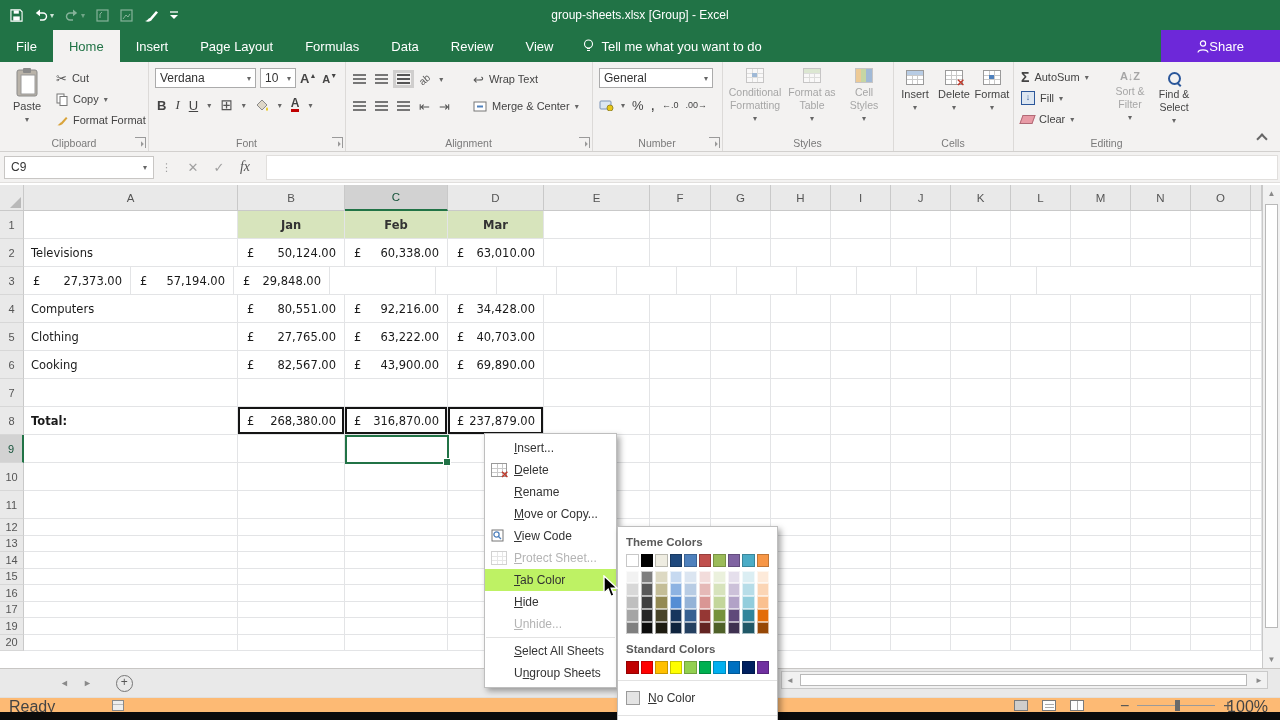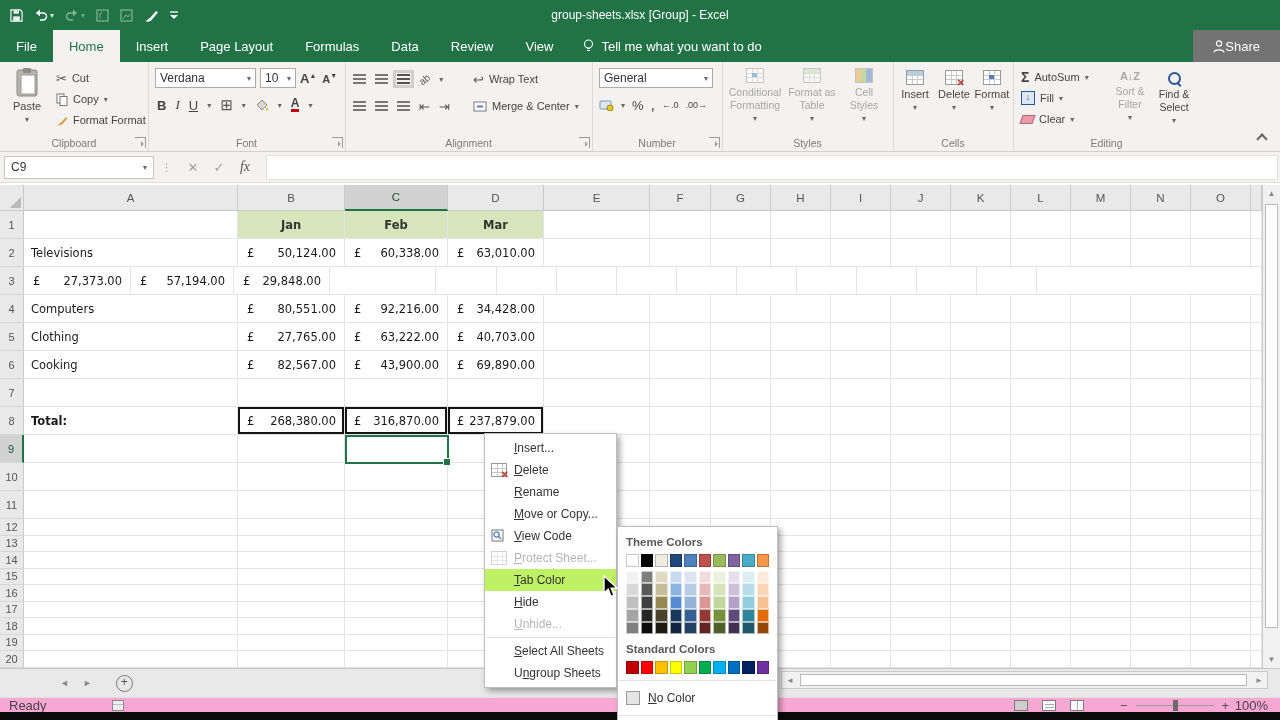--- a/index.html
+++ b/index.html
@@ -13,21 +13,21 @@
   .dim{opacity:.45;}
   .tb-title{position:absolute;left:0;right:0;top:0;height:30px;line-height:30px;text-align:center;font-size:12px;color:#fff;}
   .tb-right{position:absolute;right:0;top:0;height:30px;display:flex;align-items:center;}
   .signin{font-size:12px;margin-right:22px;}
   .winbtn{width:34px;height:30px;display:flex;align-items:center;justify-content:center;}
   
   .tabrow{position:absolute;left:0;top:30px;width:100%;height:32px;background:#217346;display:flex;align-items:stretch;color:#fff;font-size:13px;}
   .rtab{display:flex;align-items:center;padding:0 16px;cursor:default;}
   .rtab.active{background:#f3f2f1;color:#217346;}
   .tellme{display:flex;align-items:center;gap:7px;padding:0 14px;}
-  .share{position:absolute;right:0;top:0;bottom:0;display:flex;align-items:center;gap:0;padding:0 20px;background:#737373;}
+  .share{position:absolute;right:0;top:0;bottom:0;display:flex;align-items:center;gap:0;padding:0 36px;background:#6d28d9;}
   
   .ribbon{position:absolute;left:0;top:62px;width:100%;height:90px;background:#f3f2f1;border-bottom:1px solid #d2d0ce;box-sizing:border-box;font-size:11px;color:#444;}
   .rgroup{position:absolute;top:0;bottom:0;border-right:1px solid #dcdad8;}
   .rglabel{position:absolute;bottom:2px;left:0;right:0;text-align:center;font-size:10.5px;color:#7a7a7a;}
   .dlaunch{position:absolute;right:2px;bottom:3px;width:10px;height:10px;border-left:1px solid #9a9a9a;border-bottom:1px solid #9a9a9a;transform:rotate(180deg);}
   .dlaunch:after{content:"";position:absolute;left:2px;top:2px;border-left:4px solid #9a9a9a;border-top:4px solid transparent;transform:rotate(45deg);}
   .bigbtn{position:absolute;display:flex;flex-direction:column;align-items:center;gap:3px;text-align:center;}
   .bb-lbl{font-size:11px;color:#444;line-height:1.1;}
   .bb-lbl2{font-size:10.5px;line-height:1.2;color:#444;}
   .gray .bb-lbl2,.gray{color:#a6a6a6 !important;}
@@ -90,21 +90,21 @@
   .hscroll{position:absolute;left:781px;top:671px;width:487px;height:18px;background:#f1f1f1;border:1px solid #c9c9c9;box-sizing:border-box;display:flex;align-items:center;}
   .hs-a{width:16px;text-align:center;font-size:8px;color:#8a8a8a;}
   .hs-thumb{position:absolute;left:18px;right:20px;top:2px;bottom:2px;background:#fff;border:1px solid #b9b9b9;}
   
   .tabbar{position:absolute;left:0;top:668px;width:100%;height:29px;background:#e9e9e9;border-top:1px solid #c8c6c4;box-sizing:border-box;display:flex;align-items:stretch;font-size:12px;color:#444;}
   .tnav{display:flex;align-items:center;gap:14px;padding:0 14px 0 60px;color:#8a8a8a;font-size:9px;}
   .stab{display:flex;align-items:center;padding:0 15px;border-right:1px solid #bfbfbf;white-space:nowrap;}
   .stab.sel{background:#fff;font-weight:bold;color:#1f1f1f;border-bottom:3px solid #217346;border-right:1px solid #b0b0b0;}
   .newsheet{align-self:center;margin-left:10px;width:15px;height:15px;border:1px solid #767676;border-radius:50%;color:#555;font-size:12px;line-height:13px;text-align:center;}
   
-  .statusbar{position:absolute;left:0;top:697px;width:100%;height:15px;background:#f9a8d4;border-top:1px solid #e1dfdd;box-sizing:border-box;font-size:13px;color:#444;}
+  .statusbar{position:absolute;left:0;top:697px;width:100%;height:15px;background:#fdba74;border-top:1px solid #e1dfdd;box-sizing:border-box;font-size:16px;color:#444;}
   .st-ready{position:absolute;left:9px;top:0px;}
   .st-macro{position:absolute;left:112px;top:2px;width:10px;height:9px;border:1px solid #8a8a8a;background:linear-gradient(#bbb,#bbb) 0 3px/100% 1px no-repeat,#eee;}
   .viewicons{position:absolute;left:1014px;top:0;display:flex;gap:14px;align-items:center;height:15px;}
   .vi{width:14px;height:11px;border:1px solid #7a7a7a;background:#fdfdfd;box-sizing:border-box;}
   .vi.sel{background:#cfcdcb;}
   .vi.pl{background:linear-gradient(#aaa,#aaa) 2px 3px/9px 1px no-repeat,linear-gradient(#aaa,#aaa) 2px 6px/9px 1px no-repeat,#fdfdfd;}
   .vi.pb{background:linear-gradient(#aaa,#aaa) 6px 0/1px 100% no-repeat,#fdfdfd;}
   .zoomer{position:absolute;left:1120px;top:0;display:flex;align-items:center;gap:8px;height:15px;color:#555;}
   .ztrack{position:relative;width:78px;height:1px;background:#9a9a9a;}
   .ztrack .notch{position:absolute;left:50%;top:-3px;width:1px;height:7px;background:#9a9a9a;}
@@ -815,39 +815,20 @@
           <div class="cell" style="width: 60px;"></div>
           <div class="cell" style="width: 60px;"></div>
           <div class="cell" style="width: 60px;"></div>
           <div class="cell" style="width: 60px;"></div>
           <div class="cell" style="width: 60px;"></div>
           <div class="cell" style="width: 60px;"></div>
           <div class="cell" style="width: 60px;"></div>
           <div class="cell filler"></div>
         </div>
         <div class="grow" style="height: 16.5px;">
-          <div class="rowhdr">18</div>
-          <div class="cell" style="width: 214px;"></div>
-          <div class="cell" style="width: 107px;"></div>
-          <div class="cell" style="width: 103px;"></div>
-          <div class="cell" style="width: 96px;"></div>
-          <div class="cell" style="width: 106px;"></div>
-          <div class="cell" style="width: 61px;"></div>
-          <div class="cell" style="width: 60px;"></div>
-          <div class="cell" style="width: 60px;"></div>
-          <div class="cell" style="width: 60px;"></div>
-          <div class="cell" style="width: 60px;"></div>
-          <div class="cell" style="width: 60px;"></div>
-          <div class="cell" style="width: 60px;"></div>
-          <div class="cell" style="width: 60px;"></div>
-          <div class="cell" style="width: 60px;"></div>
-          <div class="cell" style="width: 60px;"></div>
-          <div class="cell filler"></div>
-        </div>
-        <div class="grow" style="height: 16.5px;">
           <div class="rowhdr">19</div>
           <div class="cell" style="width: 214px;"></div>
           <div class="cell" style="width: 107px;"></div>
           <div class="cell" style="width: 103px;"></div>
           <div class="cell" style="width: 96px;"></div>
           <div class="cell" style="width: 106px;"></div>
           <div class="cell" style="width: 61px;"></div>
           <div class="cell" style="width: 60px;"></div>
           <div class="cell" style="width: 60px;"></div>
           <div class="cell" style="width: 60px;"></div>

